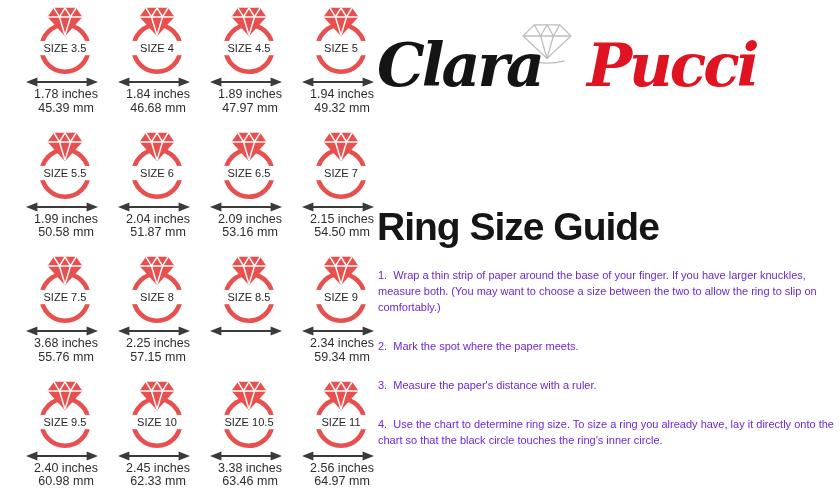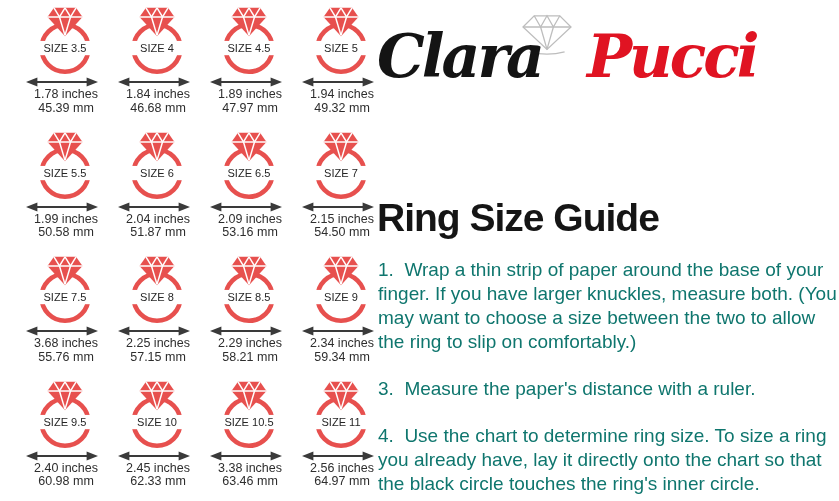--- a/index.html
+++ b/index.html
@@ -23,21 +23,21 @@
 
   .ring-circle  { fill:none; stroke:var(--ring-red); stroke-width:5; }
   .diamond-fill { fill:var(--ring-red); }
   .diamond-line { stroke:#ffffff; stroke-width:1.6; fill:none; }
   .label-band   { fill:#ffffff; }
   .size-label   { font:12px "Liberation Sans", sans-serif; fill:#262626; }
   .arrow-line   { stroke:var(--arrow-dark); stroke-width:2; }
   .arrow-head   { fill:var(--arrow-dark); }
 
   
-  .right { position:absolute; left:377px; top:8px; width:462px; height:401px; }
+  .right { position:absolute; left:377px; top:17px; width:462px; height:401px; }
 
   .logo { position:relative; height:104px; }
   .logo-word {
     position:absolute; top:18px;
     font-family:"DejaVu Serif", serif;
     font-style:italic; font-weight:700;
     font-size:60px; letter-spacing:-3px; line-height:1;
   }
   .logo-first  { left:0;    color:var(--logo-black); }
   .logo-second { left:210px; color:var(--logo-red);font-style:italic; }
@@ -46,21 +46,21 @@
     { fill:none; stroke:var(--diamond-gray); stroke-width:1.6; }
 
   .guide-title {
     position:absolute; left:0; top:188px; margin:0;
     font-size:39px; font-weight:700; letter-spacing:-1px; color:#151515;
   }
 
   .steps { position:absolute; left:1px; top:250px; width:460px; }
   .step {
     margin:0 0 23px 0;
-    font-size:19px; line-height:24px; color:#0f766e;
+    font-size:11px; line-height:16px; color:#6d28d9;
     white-space:pre-wrap;
   }
 </style>
 </head>
 <body>
 
 <div class="grid" id="ringGrid">
   <div class="cell">
     <svg class="ring-svg" viewBox="0 0 70 76" aria-hidden="true">
       <circle class="ring-circle" cx="35" cy="47" r="25.5"></circle>
@@ -345,24 +345,20 @@
         <line class="diamond-line" x1="41" y1="13" x2="35" y2="33"></line>
       </g>
       <rect class="label-band" x="5" y="39" width="60" height="15.5"></rect>
       <text class="size-label ring-label" x="35" y="51" text-anchor="middle">SIZE 8.5</text>
     </svg>
     <svg class="arrow-svg" viewBox="0 0 76 12" aria-hidden="true">
       <line class="arrow-line" x1="8" y1="6" x2="68" y2="6"></line>
       <polygon class="arrow-head" points="0,6 12,1.3 12,10.7"></polygon>
       <polygon class="arrow-head" points="76,6 64,1.3 64,10.7"></polygon>
     </svg>
-    <div class="meas">
-      <div class="inches-line">2.29 inches</div>
-      <div class="mm-line">58.21 mm</div>
-    </div>
   </div>
 
   <div class="cell">
     <svg class="ring-svg" viewBox="0 0 70 76" aria-hidden="true">
       <circle class="ring-circle" cx="35" cy="47" r="25.5"></circle>
       <g>
         <polygon class="diamond-fill" points="16,13 23,3 47,3 54,13 35,34"></polygon>
         <line class="diamond-line" x1="16" y1="13" x2="54" y2="13"></line>
         <line class="diamond-line" x1="23" y1="3" x2="29" y2="13"></line>
         <line class="diamond-line" x1="47" y1="3" x2="41" y2="13"></line>
@@ -506,17 +502,18 @@
       <path d="M18,49 Q40,55 62,49"></path>
     </svg>
     <span class="logo-word logo-first">Clara</span>
     <span class="logo-word logo-second">Pucci</span>
   </div>
 
   <h1 class="guide-title">Ring Size Guide</h1>
 
   <div class="steps">
     <p class="step">1.  Wrap a thin strip of paper around the base of your finger. If you have larger knuckles, measure both. (You may want to choose a size between the two to allow the ring to slip on comfortably.)</p>
+    <p class="step">2.  Mark the spot where the paper meets.</p>
     <p class="step">3.  Measure the paper's distance with a ruler.</p>
     <p class="step">4.  Use the chart to determine ring size. To size a ring you already have, lay it directly onto the chart so that the black circle touches the ring's inner circle.</p>
   </div>
 
 </div>
 
 </body></html>

